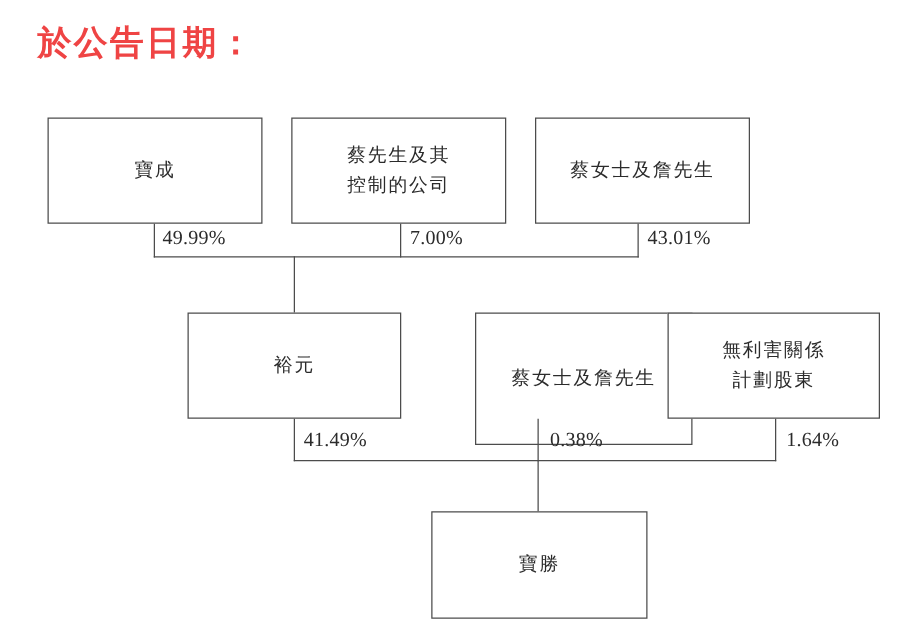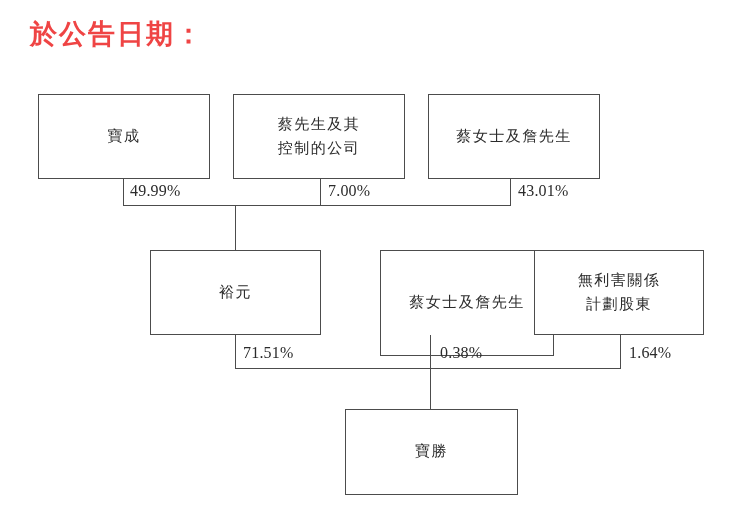--- a/index.html
+++ b/index.html
@@ -109,21 +109,21 @@
   </div>
 
   <div class="vline" style="left:235px; top:335px; height:34px;"></div>
   <div class="vline" style="left:430px; top:335px; height:34px;"></div>
   <div class="vline" style="left:620px; top:335px; height:34px;"></div>
 
   <div class="hline" style="left:235px; top:368px; width:386px;"></div>
 
   <div class="vline" style="left:430px; top:368px; height:42px;"></div>
 
-  <div class="pct" style="left:243px; top:344px;">71.51%</div>
+  <div class="pct" style="left:243px; top:344px;">41.49%</div>
   <div class="pct" style="left:440px; top:344px;">0.38%</div>
   <div class="pct" style="left:629px; top:344px;">1.64%</div>
 
   <div class="node" style="left:345px; top:409px; width:173px; height:86px;">
     <span class="node-label">寶勝</span>
   </div>
 
 </div>
 
 </body></html>

